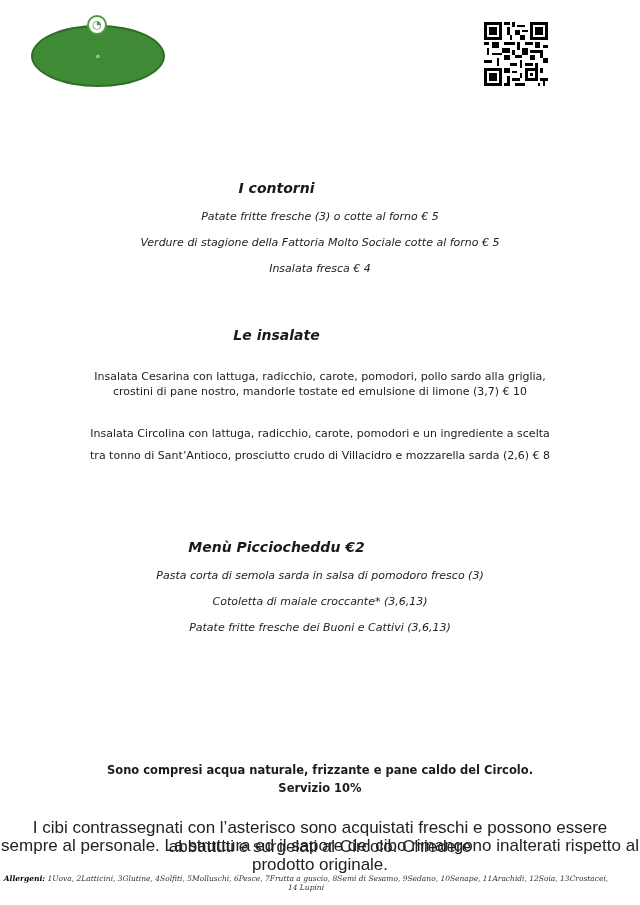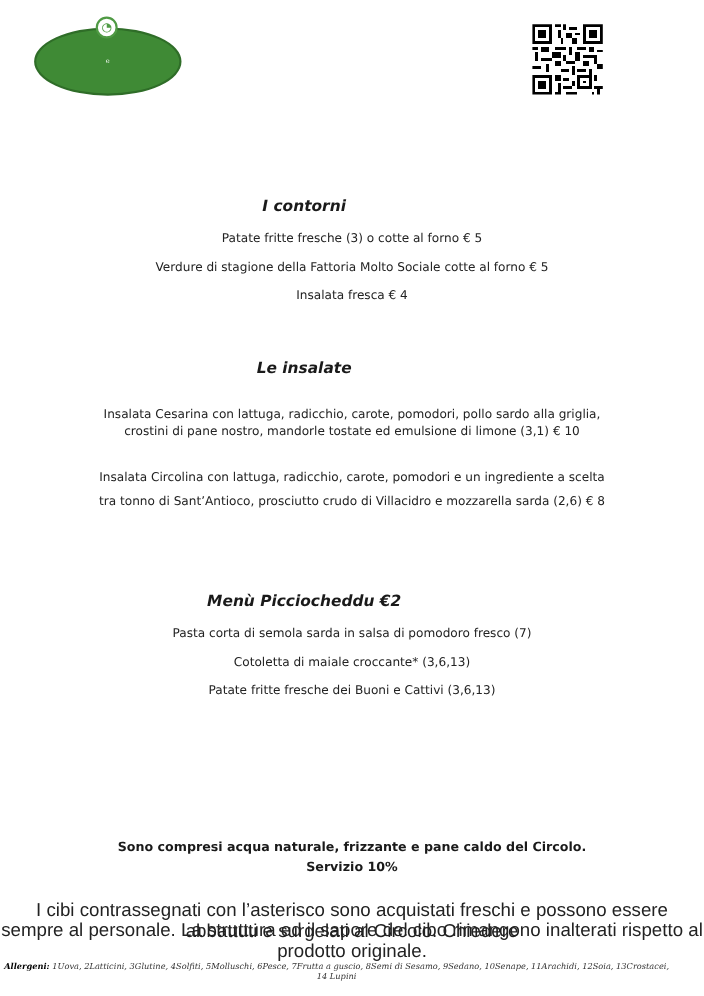--- a/index.html
+++ b/index.html
@@ -6,21 +6,21 @@
   body { width: 640px; height: 905px; position: relative; overflow: hidden; font-family: "DejaVu Sans", sans-serif; color: #1a1a1a; }
   .logo { position: absolute; left: 31px; top: 19px; width: 134px; height: 68px; }
   .logo .oval { position: absolute; left: 0; top: 6px; width: 134px; height: 62px; border-radius: 50%; background: #3f8a35; border: 2px solid #2f6d28; box-sizing: border-box; }
   .logo .swirl { position: absolute; left: 56px; top: -4px; width: 20px; height: 20px; border-radius: 50%; border: 2px solid #4f9a44; background: #fff; box-sizing: border-box; font-size: 11px; line-height: 16px; text-align: center; color: #4f9a44; }
   .logo .t1, .logo .t2 { position: absolute; left: 0; width: 134px; text-align: center; color: #ffffff; font-family: "DejaVu Serif", serif; font-weight: bold; font-size: 20px; letter-spacing: -0.5px; }
   .logo .t1 { top: 13px; }
   .logo .t2 { top: 37px; }
   .logo .e { position: absolute; left: 62px; top: 33px; width: 10px; text-align: center; color: #fff; font-size: 6px; font-family: "DejaVu Serif", serif; }
   .qr { position: absolute; left: 484px; top: 22px; width: 64px; height: 64px; }
   .section-title { position: absolute; left: 0; width: 553px; text-align: center; font-weight: bold; font-style: italic; font-size: 14px; }
-  .line { position: absolute; left: 0; width: 640px; text-align: center; font-size: 11px; color: #222; }
+  .line { position: absolute; left: 0; width: 640px; text-align: center; font-size: 11px; color: #222; font-style: italic; }
   .line2 { position: absolute; left: 0; width: 640px; text-align: center; font-size: 11px; color: #222; line-height: 15px; }
   .bold-note { position: absolute; left: 0; width: 640px; text-align: center; font-weight: bold; font-size: 11.5px; }
   .fine { position: absolute; left: 0; width: 640px; text-align: center; font-family: "Liberation Sans", sans-serif; font-size: 17px; color: #222; line-height: 19px; }
   .allergens { position: absolute; left: 0; width: 612px; top: 874px; text-align: center; font-family: "DejaVu Serif", serif; font-style: italic; font-size: 7.5px; color: #333; }
   .allergens b { font-style: italic; color: #000; }
 </style>
 </head>
 <body>
 
 <div class="logo">
@@ -90,26 +90,26 @@
   </g>
 </svg>
 
 <div class="section-title" style="top:180px">I contorni</div>
 <div class="line" style="top:210px">Patate fritte fresche (3) o cotte al forno € 5</div>
 <div class="line" style="top:236px">Verdure di stagione della Fattoria Molto Sociale cotte al forno € 5</div>
 <div class="line" style="top:262px">Insalata fresca € 4</div>
 
 <div class="section-title" style="top:327px">Le insalate</div>
 <div class="line2" style="top:369px">Insalata Cesarina con lattuga, radicchio, carote, pomodori, pollo sardo alla griglia,</div>
-<div class="line2" style="top:384px">crostini di pane nostro, mandorle tostate ed emulsione di limone (3,1) € 10</div>
+<div class="line2" style="top:384px">crostini di pane nostro, mandorle tostate ed emulsione di limone (3,7) € 10</div>
 <div class="line2" style="top:426px">Insalata Circolina con lattuga, radicchio, carote, pomodori e un ingrediente a scelta</div>
 <div class="line2" style="top:448px">tra tonno di Sant’Antioco, prosciutto crudo di Villacidro e mozzarella sarda (2,6) € 8</div>
 
 <div class="section-title" style="top:539px">Menù Picciocheddu  €2</div>
-<div class="line" style="top:569px">Pasta corta di semola sarda in salsa di pomodoro fresco (7)</div>
+<div class="line" style="top:569px">Pasta corta di semola sarda in salsa di pomodoro fresco (3)</div>
 <div class="line" style="top:595px">Cotoletta di maiale croccante* (3,6,13)</div>
 <div class="line" style="top:621px">Patate fritte fresche dei Buoni e Cattivi (3,6,13)</div>
 
 <div class="bold-note" style="top:763px">Sono compresi acqua naturale, frizzante e pane caldo del Circolo.</div>
 <div class="bold-note" style="top:781px">Servizio 10%</div>
 <div class="fine" style="top:818px">I cibi contrassegnati con l’asterisco sono acquistati freschi e possono essere abbattuti e surgelati al Circolo. Chiedere</div>
 <div class="fine" style="top:836px">sempre al personale. La struttura ed il sapore del cibo rimangono inalterati rispetto al prodotto originale.</div>
 
 <div class="allergens">
   <b>Allergeni:</b>

